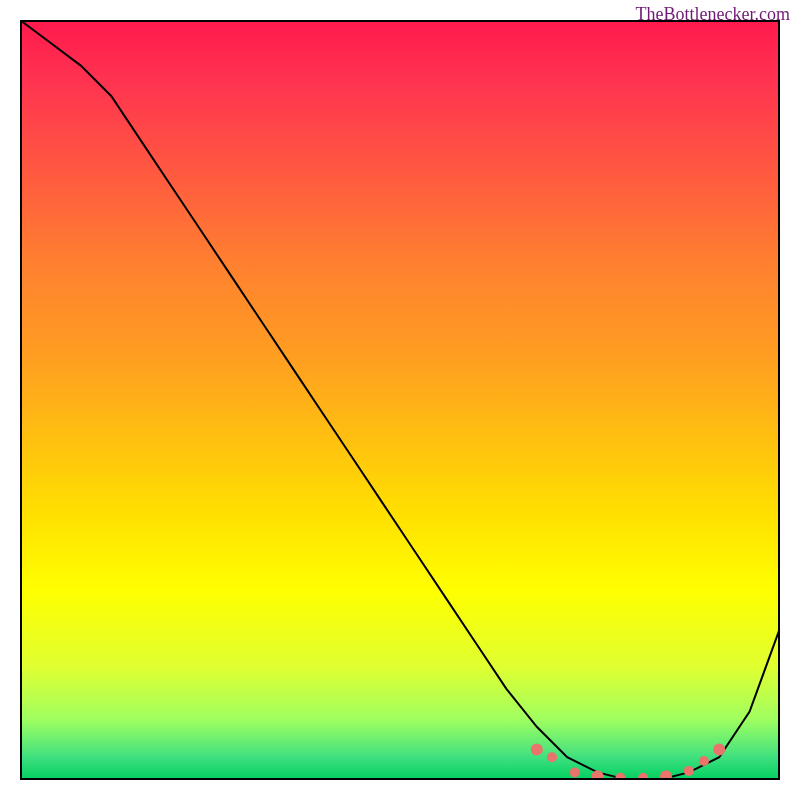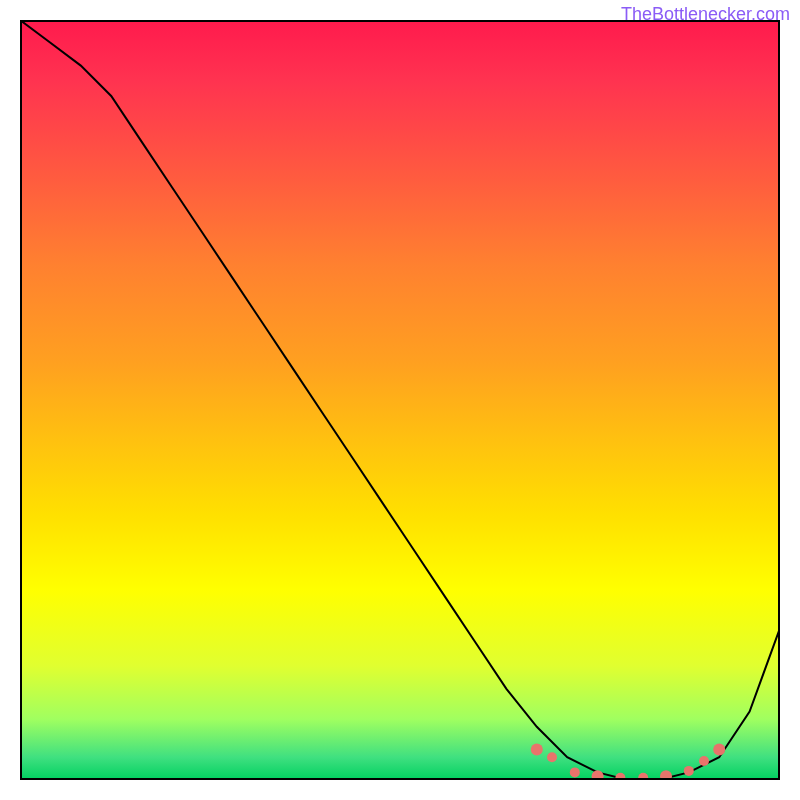--- a/index.html
+++ b/index.html
@@ -7,23 +7,23 @@
     width: 800px;
     height: 800px;
     background: #ffffff;
     position: relative;
     overflow: hidden;
   }
   .watermark {
     position: absolute;
     top: 4px;
     right: 10px;
-    font-family: Liberation Sans, sans-serif;
+    font-family: Liberation Serif, serif;
     font-size: 18px;
-    color: #8b5cf6;
+    color: #701a75;
     z-index: 10;
   }
   .plot-area {
     position: absolute;
     left: 20px;
     top: 20px;
     width: 760px;
     height: 760px;
   }
   .gradient-bg {

